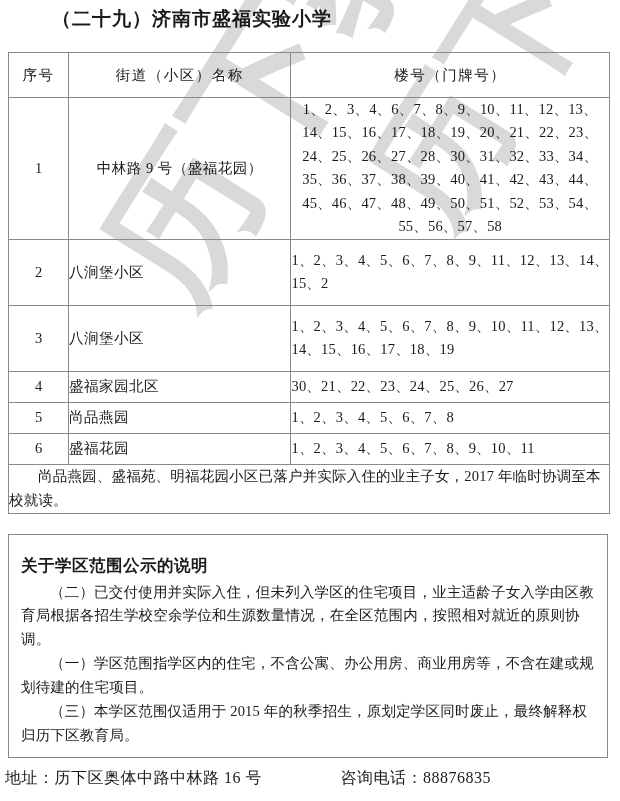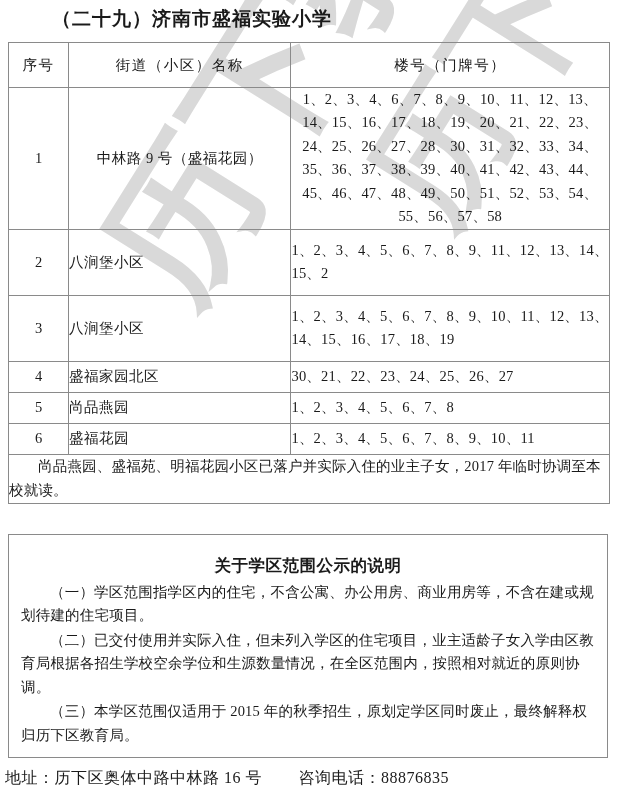--- a/index.html
+++ b/index.html
@@ -62,21 +62,21 @@
     font-size: 19px;
     font-weight: 700;
     letter-spacing: 1px;
     font-family: "Liberation Serif", "DejaVu Serif", serif;
   }
 
   
   table.zone-table {
     position: absolute;
     left: 8px;
-    top: 42px;
+    top: 52px;
     width: 602px;
     border-collapse: collapse;
     table-layout: fixed;
   }
   table.zone-table td,
   table.zone-table th {
     border: 1px solid #8a8a8a;
     padding: 0;
     vertical-align: middle;
     font-weight: normal;
@@ -133,21 +133,21 @@
     position: absolute;
     left: 8px;
     top: 534px;
     width: 600px;
     height: 224px;
     border: 1px solid #8a8a8a;
     box-sizing: border-box;
     padding: 14px 12px 0 12px;
   }
   .explain-heading {
-    text-align: center;
+    text-align: left;
     font-family: "Liberation Sans", "DejaVu Sans", sans-serif;
     font-weight: 700;
     font-size: 16.5px;
     letter-spacing: 0.5px;
     margin: 6px 0 4px 0;
   }
   .explain-para {
     font-size: 14.5px;
     line-height: 1.62;
     text-indent: 2em;
@@ -158,21 +158,21 @@
   
   .footer {
     position: absolute;
     left: 5px;
     top: 768px;
     width: 610px;
     font-size: 16px;
     letter-spacing: 0.5px;
   }
   .footer .addr { display: inline-block; }
-  .footer .tel  { display: inline-block; margin-left: 32px; }
+  .footer .tel  { display: inline-block; margin-left: 74px; }
 </style>
 </head>
 <body>
 
 <div class="watermark-layer">
   <div class="wm-text wm-a">历下教育</div>
   <div class="wm-text wm-b">历下教育</div>
 </div>
 
 <div class="page">
@@ -224,22 +224,22 @@
         <td class="cell-bldg">1、2、3、4、5、6、7、8、9、10、11</td>
       </tr>
       <tr>
         <td class="note-cell" colspan="3">尚品燕园、盛福苑、明福花园小区已落户并实际入住的业主子女，2017 年临时协调至本校就读。</td>
       </tr>
     </tbody>
   </table>
 
   <div class="explain-box">
     <div class="explain-heading">关于学区范围公示的说明</div>
+    <p class="explain-para">（二）已交付使用并实际入住，但未列入学区的住宅项目，业主适龄子女入学由区教育局根据各招生学校空余学位和生源数量情况，在全区范围内，按照相对就近的原则协调。</p>
     <p class="explain-para">（一）学区范围指学区内的住宅，不含公寓、办公用房、商业用房等，不含在建或规划待建的住宅项目。</p>
-    <p class="explain-para">（二）已交付使用并实际入住，但未列入学区的住宅项目，业主适龄子女入学由区教育局根据各招生学校空余学位和生源数量情况，在全区范围内，按照相对就近的原则协调。</p>
     <p class="explain-para">（三）本学区范围仅适用于 2015 年的秋季招生，原划定学区同时废止，最终解释权归历下区教育局。</p>
   </div>
 
   <div class="footer">
     <span class="addr">地址：历下区奥体中路中林路 16 号</span>
     <span class="tel">咨询电话：88876835</span>
   </div>
 
 </div>
 

